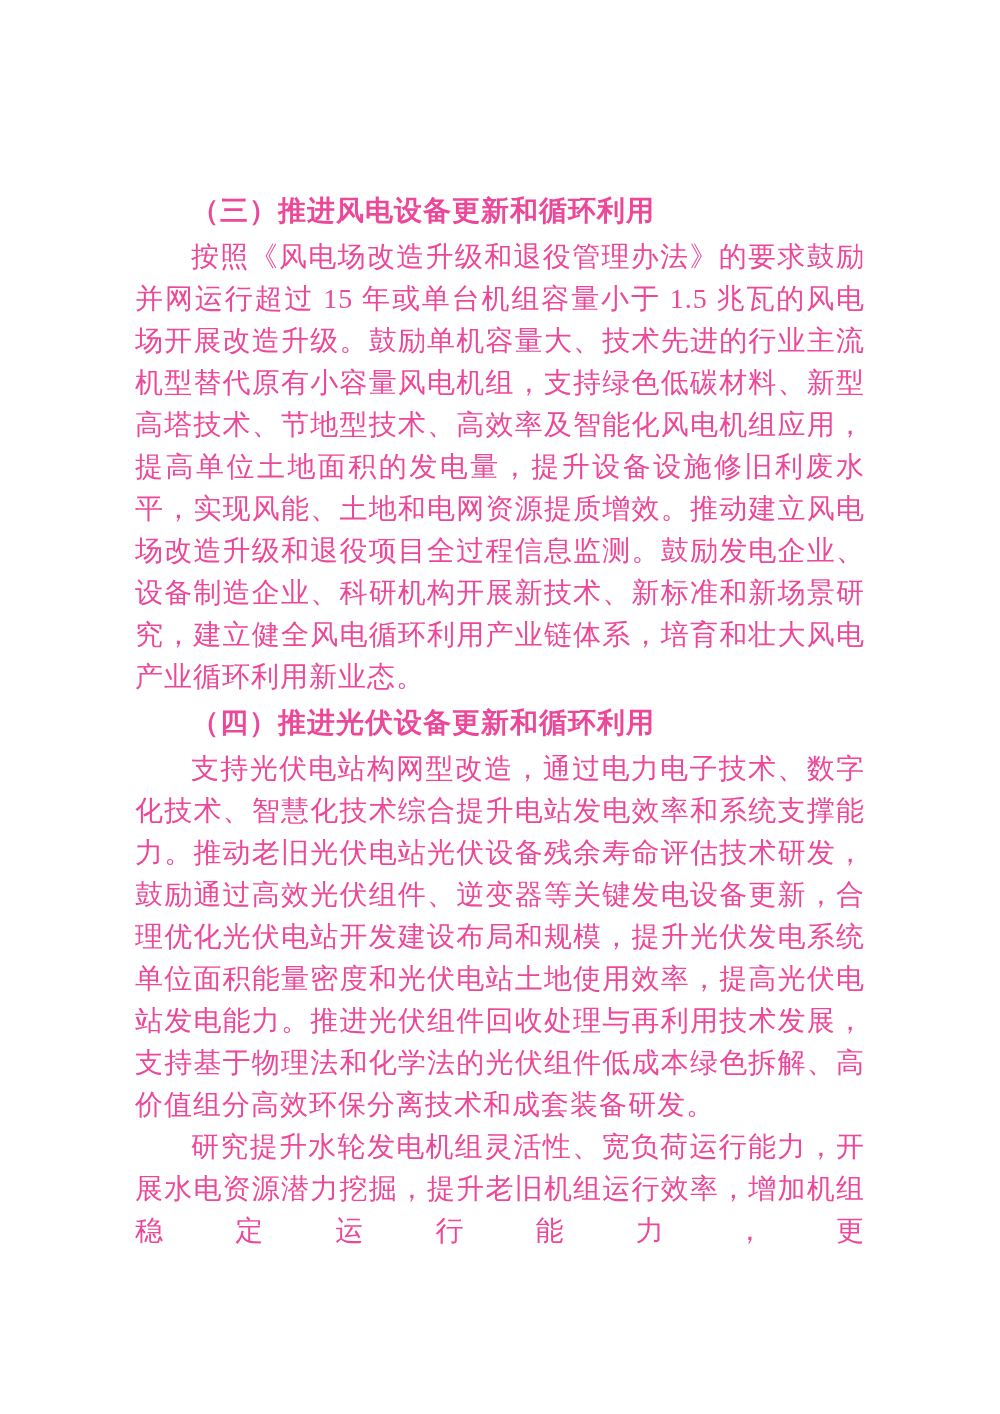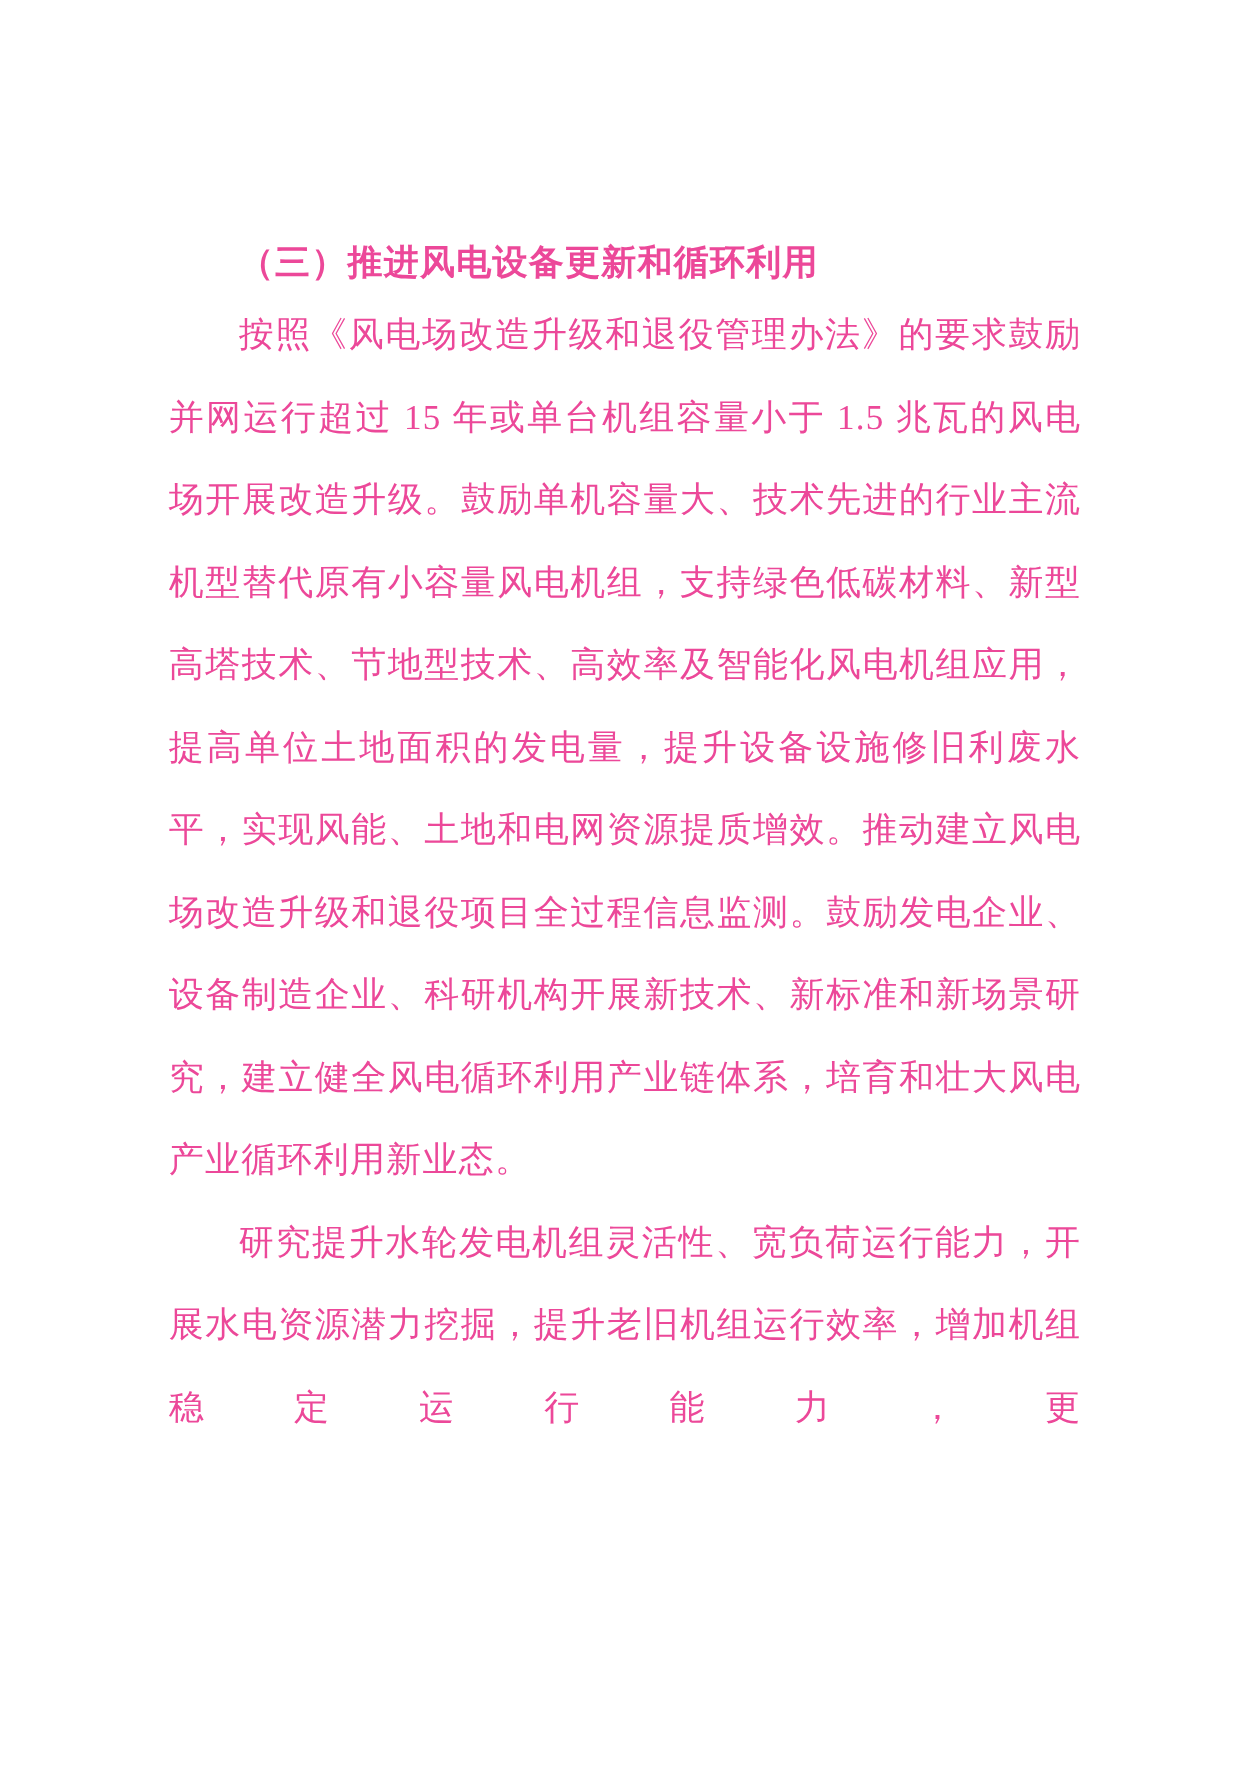--- a/index.html
+++ b/index.html
@@ -30,21 +30,21 @@
     font-size: 28px;
     line-height: 50px;
     font-weight: bold;
     text-indent: 56px;
     letter-spacing: 1px;
     white-space: normal;
   }
   .body-para {
     margin: 0;
     font-size: 28px;
-    line-height: 66px;
+    line-height: 42px;
     font-weight: normal;
     text-indent: 56px;
     text-align: justify;
     text-justify: inter-ideograph;
     letter-spacing: 1px;
     word-break: break-all;
   }
   
   .body-para.continues {
     text-align-last: justify;
@@ -55,20 +55,22 @@
 
 <div class="page">
   <div class="content">
 
     <div class="section">
       <h3 class="section-heading">（三）推进风电设备更新和循环利用</h3>
       <p class="body-para">按照《风电场改造升级和退役管理办法》的要求鼓励并网运行超过 15 年或单台机组容量小于 1.5 兆瓦的风电场开展改造升级。鼓励单机容量大、技术先进的行业主流机型替代原有小容量风电机组，支持绿色低碳材料、新型高塔技术、节地型技术、高效率及智能化风电机组应用，提高单位土地面积的发电量，提升设备设施修旧利废水平，实现风能、土地和电网资源提质增效。推动建立风电场改造升级和退役项目全过程信息监测。鼓励发电企业、设备制造企业、科研机构开展新技术、新标准和新场景研究，建立健全风电循环利用产业链体系，培育和壮大风电产业循环利用新业态。</p>
     </div>
 
     <div class="section">
+      <h3 class="section-heading">（四）推进光伏设备更新和循环利用</h3>
+      <p class="body-para">支持光伏电站构网型改造，通过电力电子技术、数字化技术、智慧化技术综合提升电站发电效率和系统支撑能力。推动老旧光伏电站光伏设备残余寿命评估技术研发，鼓励通过高效光伏组件、逆变器等关键发电设备更新，合理优化光伏电站开发建设布局和规模，提升光伏发电系统单位面积能量密度和光伏电站土地使用效率，提高光伏电站发电能力。推进光伏组件回收处理与再利用技术发展，支持基于物理法和化学法的光伏组件低成本绿色拆解、高价值组分高效环保分离技术和成套装备研发。</p>
     </div>
 
     <div class="section">
       <p class="body-para continues">研究提升水轮发电机组灵活性、宽负荷运行能力，开展水电资源潜力挖掘，提升老旧机组运行效率，增加机组稳定运行能力，更</p>
     </div>
 
   </div>
 </div>
 
 </body></html>

